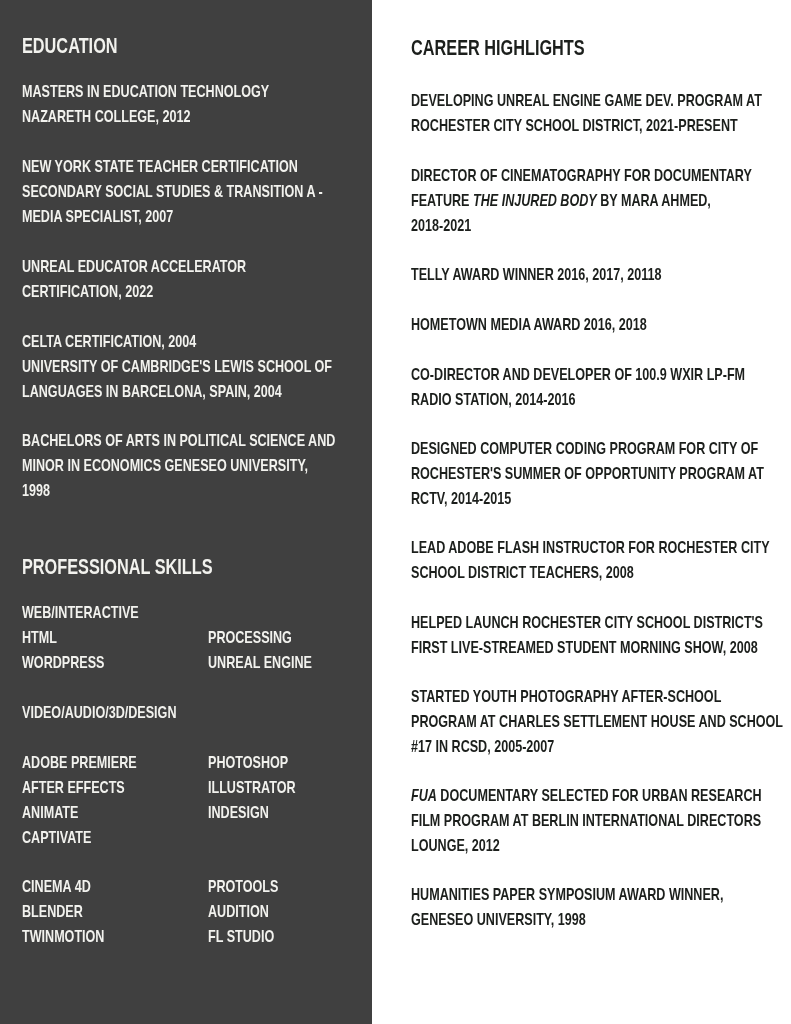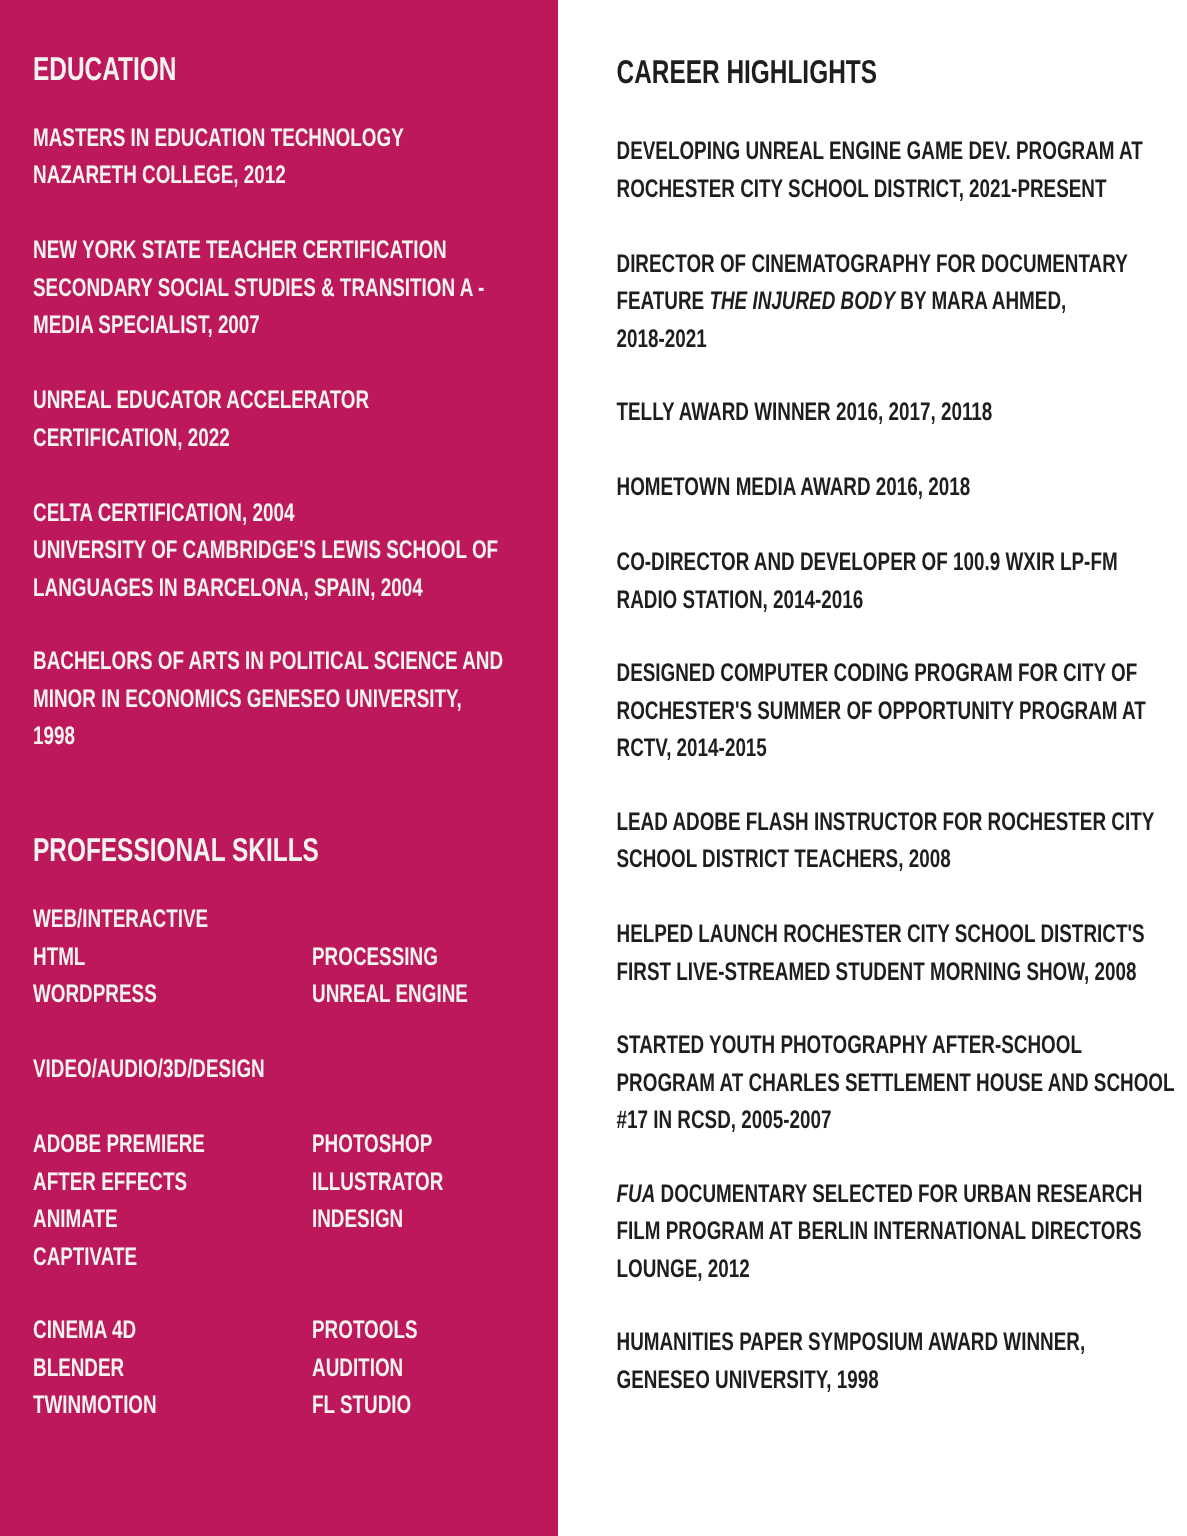--- a/index.html
+++ b/index.html
@@ -3,21 +3,21 @@
 <meta charset="utf-8">
 <style>
   html, body { margin: 0; padding: 0; }
   body {
     width: 791px; height: 1024px; position: relative; overflow: hidden;
     background: #ffffff;
     font-family: "Liberation Sans", sans-serif;
   }
   .left-panel {
     position: absolute; left: 0; top: 0; width: 372px; height: 1024px;
-    background: #be185d;
+    background: #404040;
   }
   .right-panel {
     position: absolute; left: 372px; top: 0; width: 419px; height: 984px;
     background: #ffffff;
   }
   .line {
     position: absolute; white-space: nowrap;
     font-weight: bold; text-transform: uppercase;
     transform: scaleX(0.74); transform-origin: left top;
     line-height: 1;

